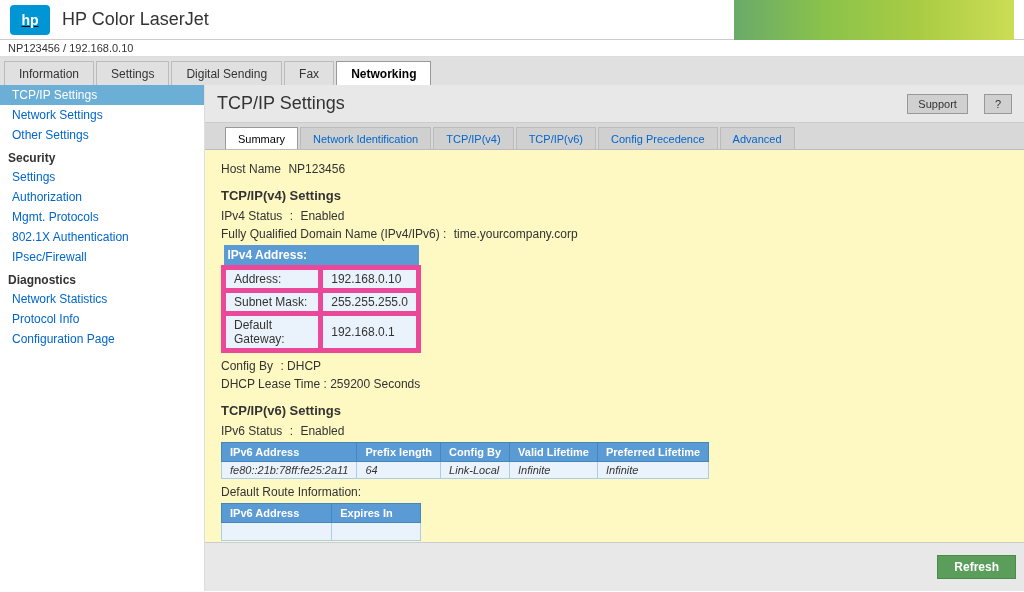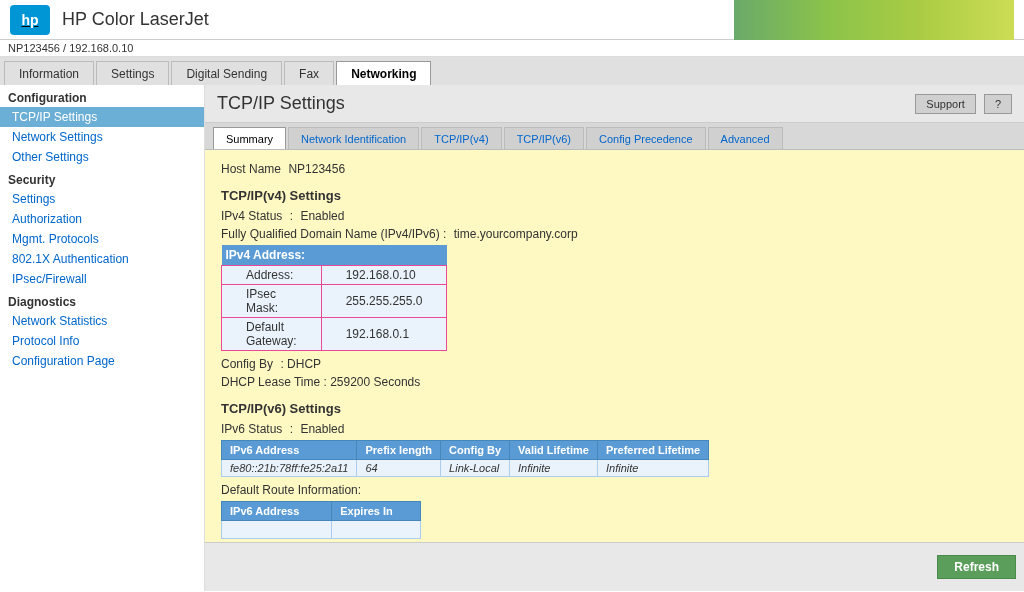--- a/index.html
+++ b/index.html
@@ -129,36 +129,36 @@
       justify-content: space-between;
       border-bottom: 1px solid #ccc;
     }
     #page-title-text {
       font-size: 18px;
       color: #333;
       font-weight: normal;
     }
     #header-buttons {
       display: flex;
-      gap: 8px;
+      gap: 16px;
     }
     .header-btn {
       background: #d0d0d0;
       border: 1px solid #999;
       padding: 3px 10px;
       font-size: 11px;
       cursor: pointer;
       color: #333;
     }
 
     
     #sub-tabs {
       background: #d8d8d8;
       display: flex;
-      padding: 4px 8px 0 8px;
+      padding: 4px 8px 0 20px;
       border-bottom: 1px solid #bbb;
     }
     .sub-tab {
       padding: 4px 12px;
       font-size: 11px;
       cursor: pointer;
       border: 1px solid #bbb;
       border-bottom: none;
       background: #d0d0d0;
       color: #0066cc;
@@ -212,22 +212,22 @@
       background: #5b9bd5;
       color: #fff;
       font-weight: bold;
       font-size: 12px;
       padding: 3px 4px;
       text-align: left;
     }
     .ipv4-table tbody tr td {
       font-size: 12px;
       color: #333;
-      padding: 2px 24px;
-      border: 1px solid #ec4899;
+      padding: 2px 8px;
+      border: 5px solid #ec4899;
       background: #eaf3fb;
     }
     .ipv4-table tbody tr td:first-child {
       width: 110px;
     }
 
     
     .ipv6-table {
       border-collapse: collapse;
       margin-bottom: 6px;
@@ -312,21 +312,20 @@
     <div class="top-tab">Information</div>
     <div class="top-tab">Settings</div>
     <div class="top-tab">Digital Sending</div>
     <div class="top-tab">Fax</div>
     <div class="top-tab active">Networking</div>
   </div>
 
 <div id="main-layout">
 
   <div id="sidebar">
-      <div class="sidebar-section-header">Configuration</div>
       <a class="sidebar-item active">TCP/IP Settings</a>
       <a class="sidebar-item">Network Settings</a>
       <a class="sidebar-item">Other Settings</a>
       <div class="sidebar-section-header">Security</div>
       <a class="sidebar-item">Settings</a>
       <a class="sidebar-item">Authorization</a>
       <a class="sidebar-item">Mgmt. Protocols</a>
       <a class="sidebar-item">802.1X Authentication</a>
       <a class="sidebar-item">IPsec/Firewall</a>
       <div class="sidebar-section-header">Diagnostics</div>
@@ -378,21 +377,21 @@
           <tr>
               <th colspan="2">IPv4 Address:</th>
             </tr>
         </thead>
         <tbody id="ipv4-table-body">
             <tr>
               <td>Address:</td>
               <td>192.168.0.10</td>
             </tr>
             <tr>
-              <td>IPsec Mask:</td>
+              <td>Subnet Mask:</td>
               <td>255.255.255.0</td>
             </tr>
             <tr>
               <td>Default Gateway:</td>
               <td>192.168.0.1</td>
             </tr>
           </tbody>
       </table>
 
       <div class="field-row">

